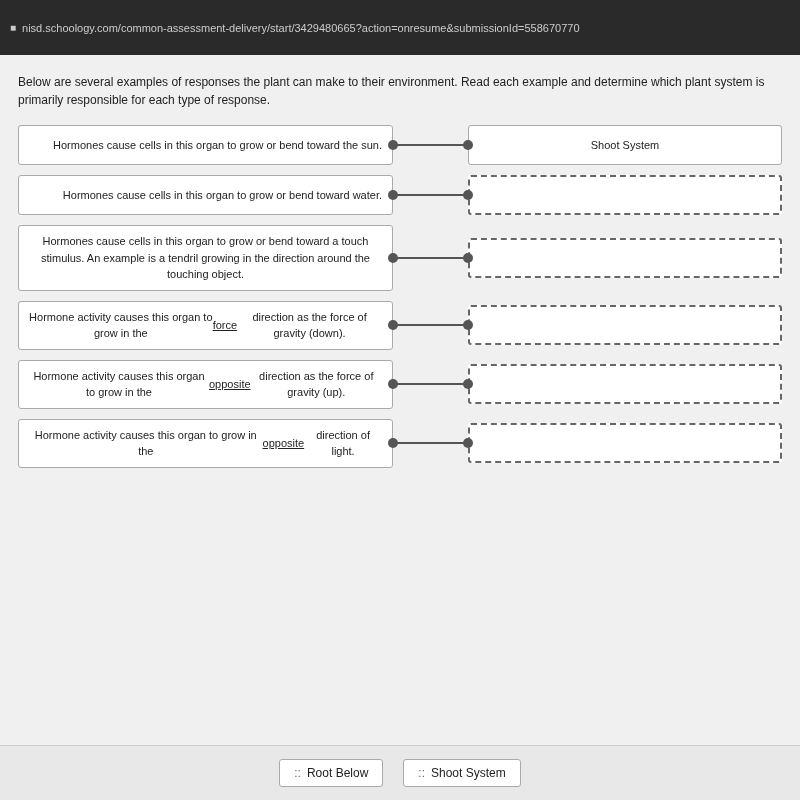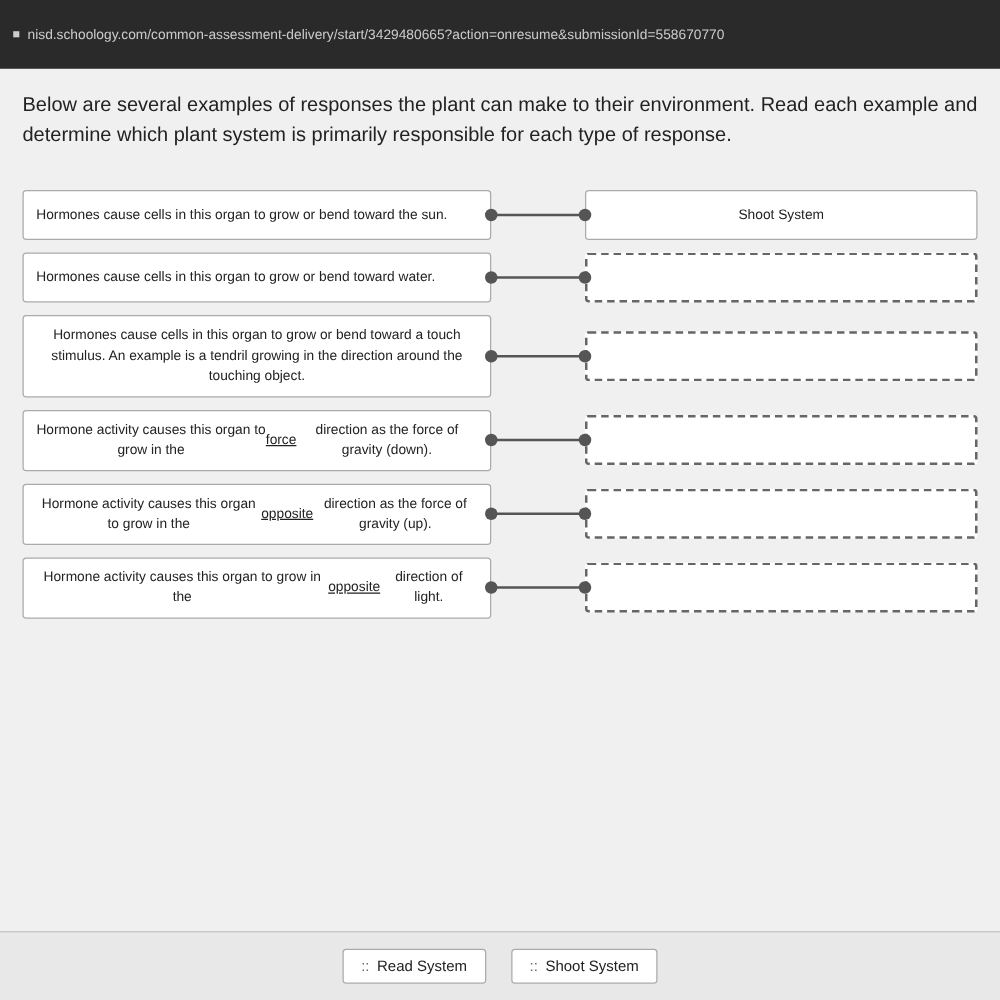--- a/index.html
+++ b/index.html
@@ -38,23 +38,23 @@
 
     .main-content {
       width: 100%;
       height: calc(800px - 55px - 55px);
       background: #f0f0f0;
       padding: 18px 18px 10px 18px;
       overflow: hidden;
     }
 
     .instruction-text {
-      font-size: 16px;
-      color: #222;
-      margin-bottom: 31px;
+      font-size: 12px;
+      color: #222;
+      margin-bottom: 16px;
       line-height: 1.5;
     }
 
     .bottom-bar {
       width: 100%;
       height: 55px;
       background: #e8e8e8;
       display: flex;
       align-items: center;
       justify-content: center;
@@ -97,21 +97,21 @@
       border: 1px solid #aaa;
       border-radius: 3px;
       padding: 7px 10px;
       font-size: 11px;
       color: #222;
       text-align: center;
       line-height: 1.5;
       min-height: 40px;
       display: flex;
       align-items: center;
-      justify-content: flex-start;
+      justify-content: flex-end;
     }
 
     .match-row .line-part {
       width: 75px;
       height: 2px;
       background: #555;
       position: relative;
       flex-shrink: 0;
     }
 
@@ -235,19 +235,19 @@
       </div>
       <div class="right-part"></div>
     </div>
 
   </div>
 </div>
 
 <div class="bottom-bar">
   <div class="drag-option">
     <span class="drag-handle">::</span>
-    <span>Read System</span>
+    <span>Root Below</span>
   </div>
   <div class="drag-option">
     <span class="drag-handle">::</span>
     <span>Shoot System</span>
   </div>
 </div>
 
 </body></html>

